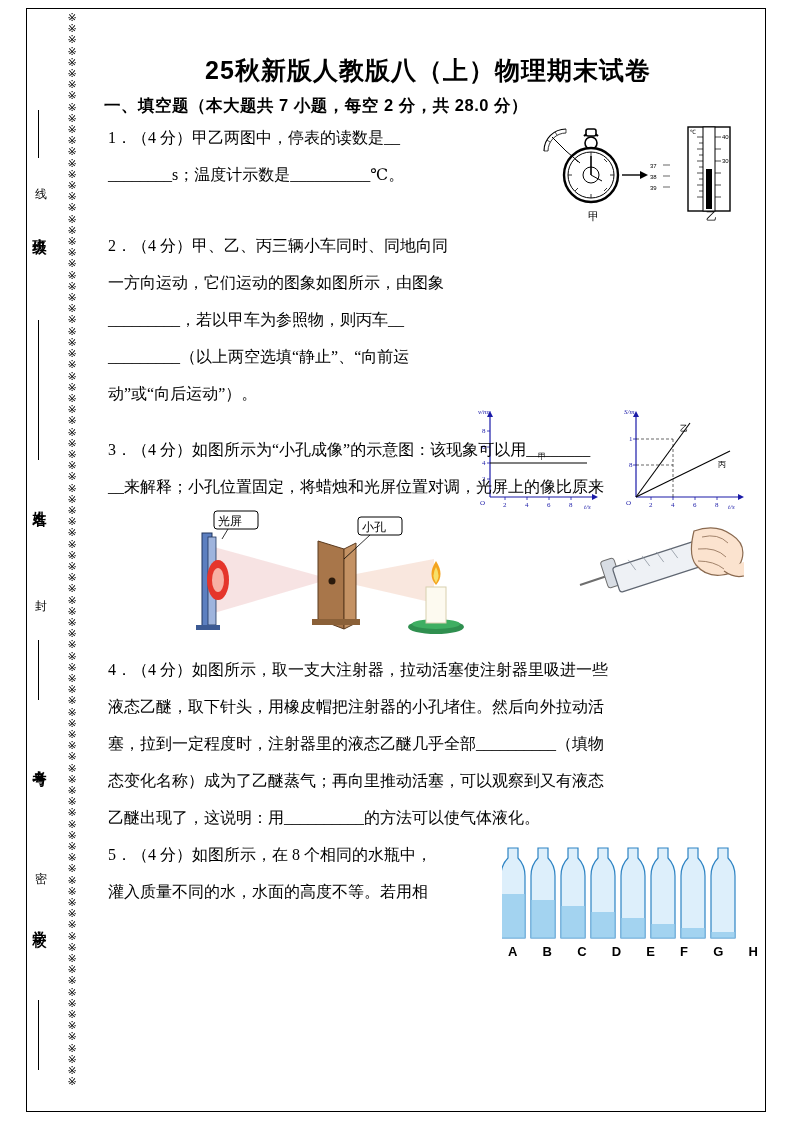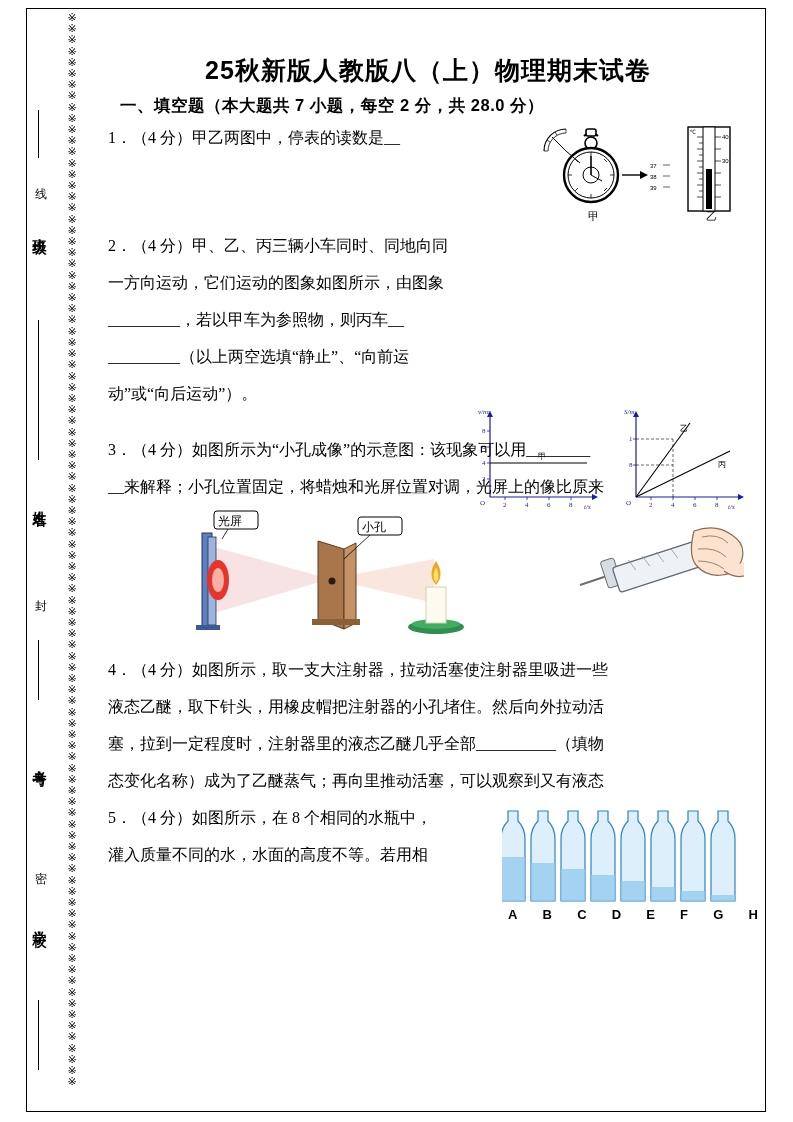--- a/index.html
+++ b/index.html
@@ -91,21 +91,21 @@
     font-weight: bold;
     font-size: 25px;
     text-align: center;
     letter-spacing: 1px;
     margin: 16px 0 6px 0;
   }
   .section-head {
     font-family: "Liberation Sans", sans-serif;
     font-weight: bold;
     font-size: 16.5px;
-    margin: 8px 0 4px 16px;
+    margin: 8px 0 4px 0;
     letter-spacing: 0.5px;
   }
   .q {
     font-size: 16px;
     line-height: 33px;
     text-align: justify;
     margin: 4px;
   }
   .q-block { position: relative; }
 
@@ -363,20 +363,23 @@
             </g>
           </g>
           <text x="58" y="97" class="cap" font-family="Liberation Sans, sans-serif" font-size="10">甲</text>
           <text x="176" y="97" class="cap" font-family="Liberation Sans, sans-serif" font-size="10">乙</text>
         </svg>
       </div>
 
       <div class="q" style="width:410px;">
         <span>1．</span><span>（4 分）</span><span>甲乙两图中，停表的读数是__</span>
       </div>
+      <div class="q" style="width:410px;">
+        <span>________s；温度计示数是__________℃。</span>
+      </div>
     </div>
 
     <div class="q-block" style="min-height:200px; margin-top:2px;">
 
       <div class="fig2" style="top:176px;">
         <svg width="280" height="120" viewBox="0 0 280 120">
 
           <g>
             <line x1="18" y1="10" x2="18" y2="92" stroke="#1a1aa8" stroke-width="1.2"></line>
             <line x1="18" y1="92" x2="122" y2="92" stroke="#1a1aa8" stroke-width="1.2"></line>
@@ -524,20 +527,21 @@
       </div>
     </div>
 
     <div class="q-block" style="margin-top:6px;">
       <div class="q">
         <span>4．</span><span>（4 分）</span><span>如图所示，取一支大注射器，拉动活塞使注射器里吸进一些</span>
       </div>
       <div class="q"><span>液态乙醚，取下针头，用橡皮帽把注射器的小孔堵住。然后向外拉动活</span></div>
       <div class="q"><span>塞，拉到一定程度时，注射器里的液态乙醚几乎全部__________（填物</span></div>
       <div class="q"><span>态变化名称）成为了乙醚蒸气；再向里推动活塞，可以观察到又有液态</span></div>
+      <div class="q"><span>乙醚出现了，这说明：用__________的方法可以使气体液化。</span></div>
     </div>
 
     <div class="q-block" style="margin-top:2px; min-height:130px;">
 
       <div class="fig5">
         <svg width="250" height="100" viewBox="0 0 250 100">
           <g>
 
             <g>
               <path d="M6 16 l0 -10 l10 0 l0 10 q7 7 7 18 l0 62 l-24 0 l0 -62 q0 -11 7 -18 z" fill="#ddeffb" stroke="#2e84c4" stroke-width="1.2"></path>

